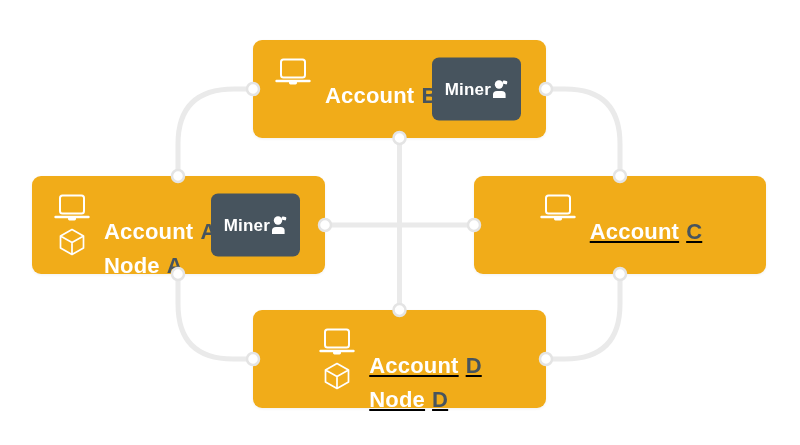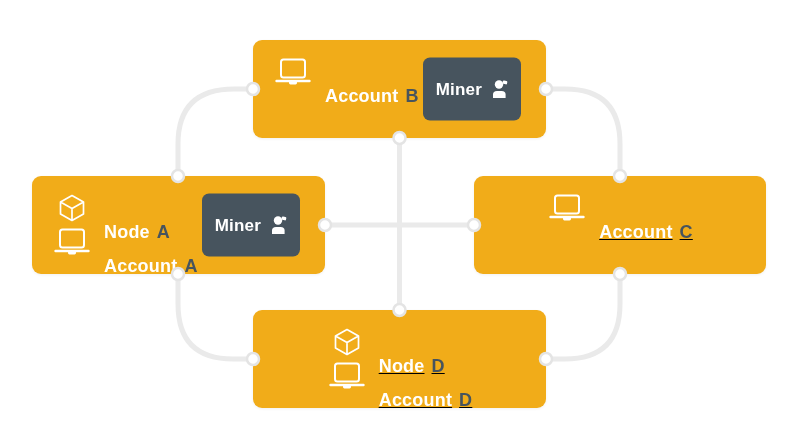--- a/index.html
+++ b/index.html
@@ -13,26 +13,26 @@
   .dot{fill:var(--dot-fill,#fff);stroke:var(--dot-ring,#e4e4e4);stroke-width:2.5;}
   .node-card{
     position:absolute;background:var(--node-fill,#f1ac19);border-radius:9px;
     box-shadow:0 1px 3px rgba(0,0,0,0.06);
   }
   .rows{display:flex;flex-direction:column;padding-top:15px;}
   .node-card.left .rows{padding-left:20px;}
   .node-card.center .rows{width:fit-content;margin:0 auto;text-decoration:underline;}
   .row{display:flex;align-items:center;height:34px;}
   .icon-cell{width:40px;display:flex;justify-content:center;align-items:center;}
-  .label{font-size:18px;font-weight:700;color:var(--label-text,#fff);margin-left:12px;letter-spacing:.2px;white-space:nowrap;margin-top:48px;}
+  .label{font-size:22px;font-weight:700;color:var(--label-text,#fff);margin-left:12px;letter-spacing:.2px;white-space:nowrap;margin-top:48px;}
   .suffix{color:var(--suffix-text,#47545e);margin-left:7px;font-weight:700;}
   .miner-badge{
     position:absolute;right:25px;top:50%;transform:translateY(-50%);
     height:33px;background:var(--badge-bg,#47545e);border-radius:7px;
-    display:flex;align-items:center;gap:9px;padding:15px 13px;
+    display:flex;align-items:center;gap:0;padding:15px 13px;
     color:#fff;font-weight:700;font-size:17px;letter-spacing:.2px;
   }
   .icon-svg{display:block;}
 </style>
 </head>
 <body>
 
 <div class="canvas">
 
   <svg class="layer" width="800" height="445">
@@ -41,35 +41,35 @@
     <path class="conn" d="M 399.5 138 L 399.5 310"></path>
     <path class="conn" d="M 325 225 L 474 225"></path>
     <path class="conn" d="M 178 274 L 178 304 Q 178 359 233 359 L 253 359"></path>
     <path class="conn" d="M 620 274 L 620 304 Q 620 359 565 359 L 546 359"></path>
   </svg>
 
   <div class="node-card left" style="left:32px;top:176px;width:293px;height:98px;">
     <div class="rows">
       <div class="row">
         <span class="icon-cell">
-          <svg class="icon-svg" width="26" height="28" viewBox="0 0 26 28">
-              <path d="M13 1.5 L24.5 8 V20 L13 26.5 L1.5 20 V8 Z M1.5 8 L13 14.5 L24.5 8 M13 14.5 V26.5" fill="none" stroke="#fff" stroke-width="1.7" stroke-linejoin="round"></path>
-            </svg>
-        </span>
-        <span class="label"><span>Node</span><b class="suffix">A</b></span>
-      </div>
-      <div class="row">
-        <span class="icon-cell">
           <svg class="icon-svg" width="36" height="28" viewBox="0 0 36 28">
               <rect x="6" y="1.5" width="24" height="18" rx="2.5" fill="none" stroke="#fff" stroke-width="2"></rect>
               <path d="M1.5 23 H34.5" stroke="#fff" stroke-width="2.4" stroke-linecap="round" fill="none"></path>
               <rect x="14" y="23" width="8" height="3.4" rx="1.4" fill="#fff"></rect>
             </svg>
         </span>
         <span class="label"><span>Account</span><b class="suffix">A</b></span>
+      </div>
+      <div class="row">
+        <span class="icon-cell">
+          <svg class="icon-svg" width="26" height="28" viewBox="0 0 26 28">
+              <path d="M13 1.5 L24.5 8 V20 L13 26.5 L1.5 20 V8 Z M1.5 8 L13 14.5 L24.5 8 M13 14.5 V26.5" fill="none" stroke="#fff" stroke-width="1.7" stroke-linejoin="round"></path>
+            </svg>
+        </span>
+        <span class="label"><span>Node</span><b class="suffix">A</b></span>
       </div>
     </div>
     <div class="miner-badge">
       <span>Miner</span>
       <span>
         <svg class="icon-svg" width="17" height="19" viewBox="0 0 17 19">
             <circle cx="8" cy="5" r="4.2" fill="#fff"></circle>
             <rect x="11.6" y="1.2" width="4.6" height="3.4" rx="1" fill="#fff" transform="rotate(14 13.9 2.9)"></rect>
             <path d="M2 18.5 v-3.4 q0-3.6 4-3.6 h4.6 q4 0 4 3.6 v3.4 z" fill="#fff"></path>
           </svg>
@@ -114,35 +114,35 @@
         </span>
         <span class="label"><span>Account</span><b class="suffix">C</b></span>
       </div>
     </div>
   </div>
 
   <div class="node-card center" style="left:253px;top:310px;width:293px;height:98px;">
     <div class="rows">
       <div class="row">
         <span class="icon-cell">
-          <svg class="icon-svg" width="26" height="28" viewBox="0 0 26 28">
-              <path d="M13 1.5 L24.5 8 V20 L13 26.5 L1.5 20 V8 Z M1.5 8 L13 14.5 L24.5 8 M13 14.5 V26.5" fill="none" stroke="#fff" stroke-width="1.7" stroke-linejoin="round"></path>
-            </svg>
-        </span>
-        <span class="label"><span>Node</span><b class="suffix">D</b></span>
-      </div>
-      <div class="row">
-        <span class="icon-cell">
           <svg class="icon-svg" width="36" height="28" viewBox="0 0 36 28">
               <rect x="6" y="1.5" width="24" height="18" rx="2.5" fill="none" stroke="#fff" stroke-width="2"></rect>
               <path d="M1.5 23 H34.5" stroke="#fff" stroke-width="2.4" stroke-linecap="round" fill="none"></path>
               <rect x="14" y="23" width="8" height="3.4" rx="1.4" fill="#fff"></rect>
             </svg>
         </span>
         <span class="label"><span>Account</span><b class="suffix">D</b></span>
+      </div>
+      <div class="row">
+        <span class="icon-cell">
+          <svg class="icon-svg" width="26" height="28" viewBox="0 0 26 28">
+              <path d="M13 1.5 L24.5 8 V20 L13 26.5 L1.5 20 V8 Z M1.5 8 L13 14.5 L24.5 8 M13 14.5 V26.5" fill="none" stroke="#fff" stroke-width="1.7" stroke-linejoin="round"></path>
+            </svg>
+        </span>
+        <span class="label"><span>Node</span><b class="suffix">D</b></span>
       </div>
     </div>
   </div>
 
   <svg class="layer" width="800" height="445">
     <circle class="dot" cx="253" cy="89" r="6"></circle>
     <circle class="dot" cx="546" cy="89" r="6"></circle>
     <circle class="dot" cx="399.5" cy="138" r="6"></circle>
     <circle class="dot" cx="178" cy="176" r="6"></circle>
     <circle class="dot" cx="325" cy="225" r="6"></circle>

